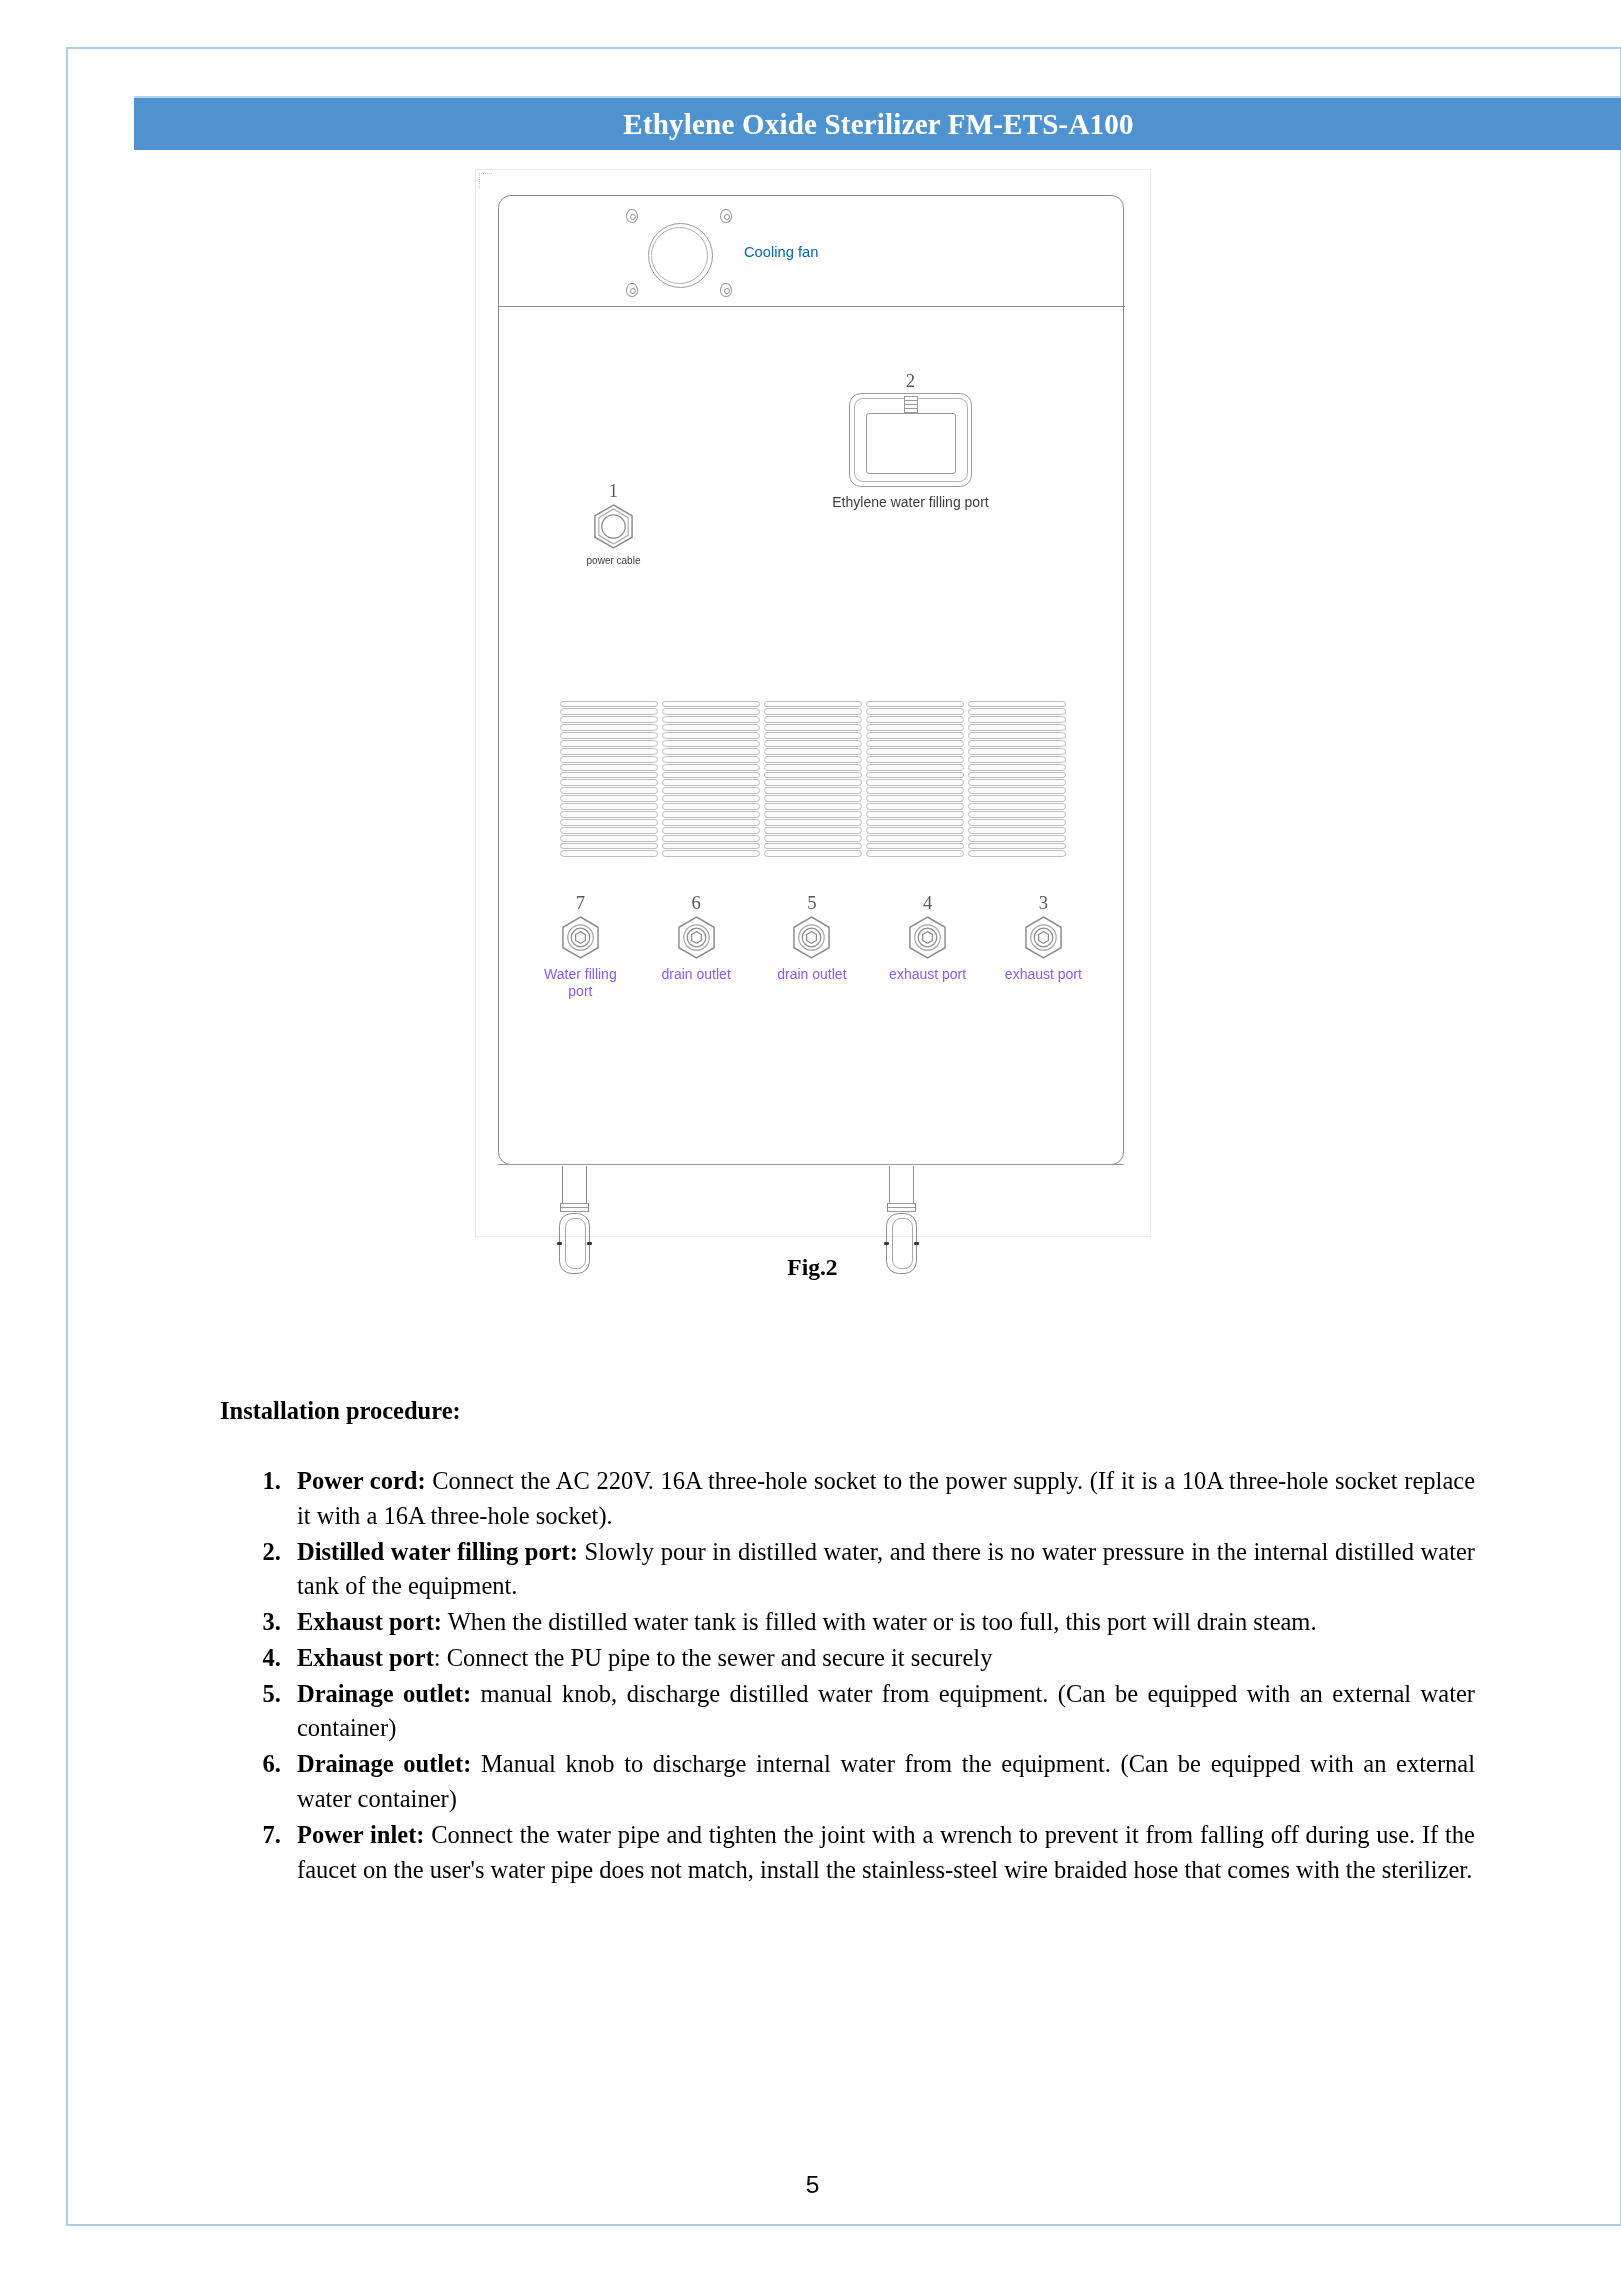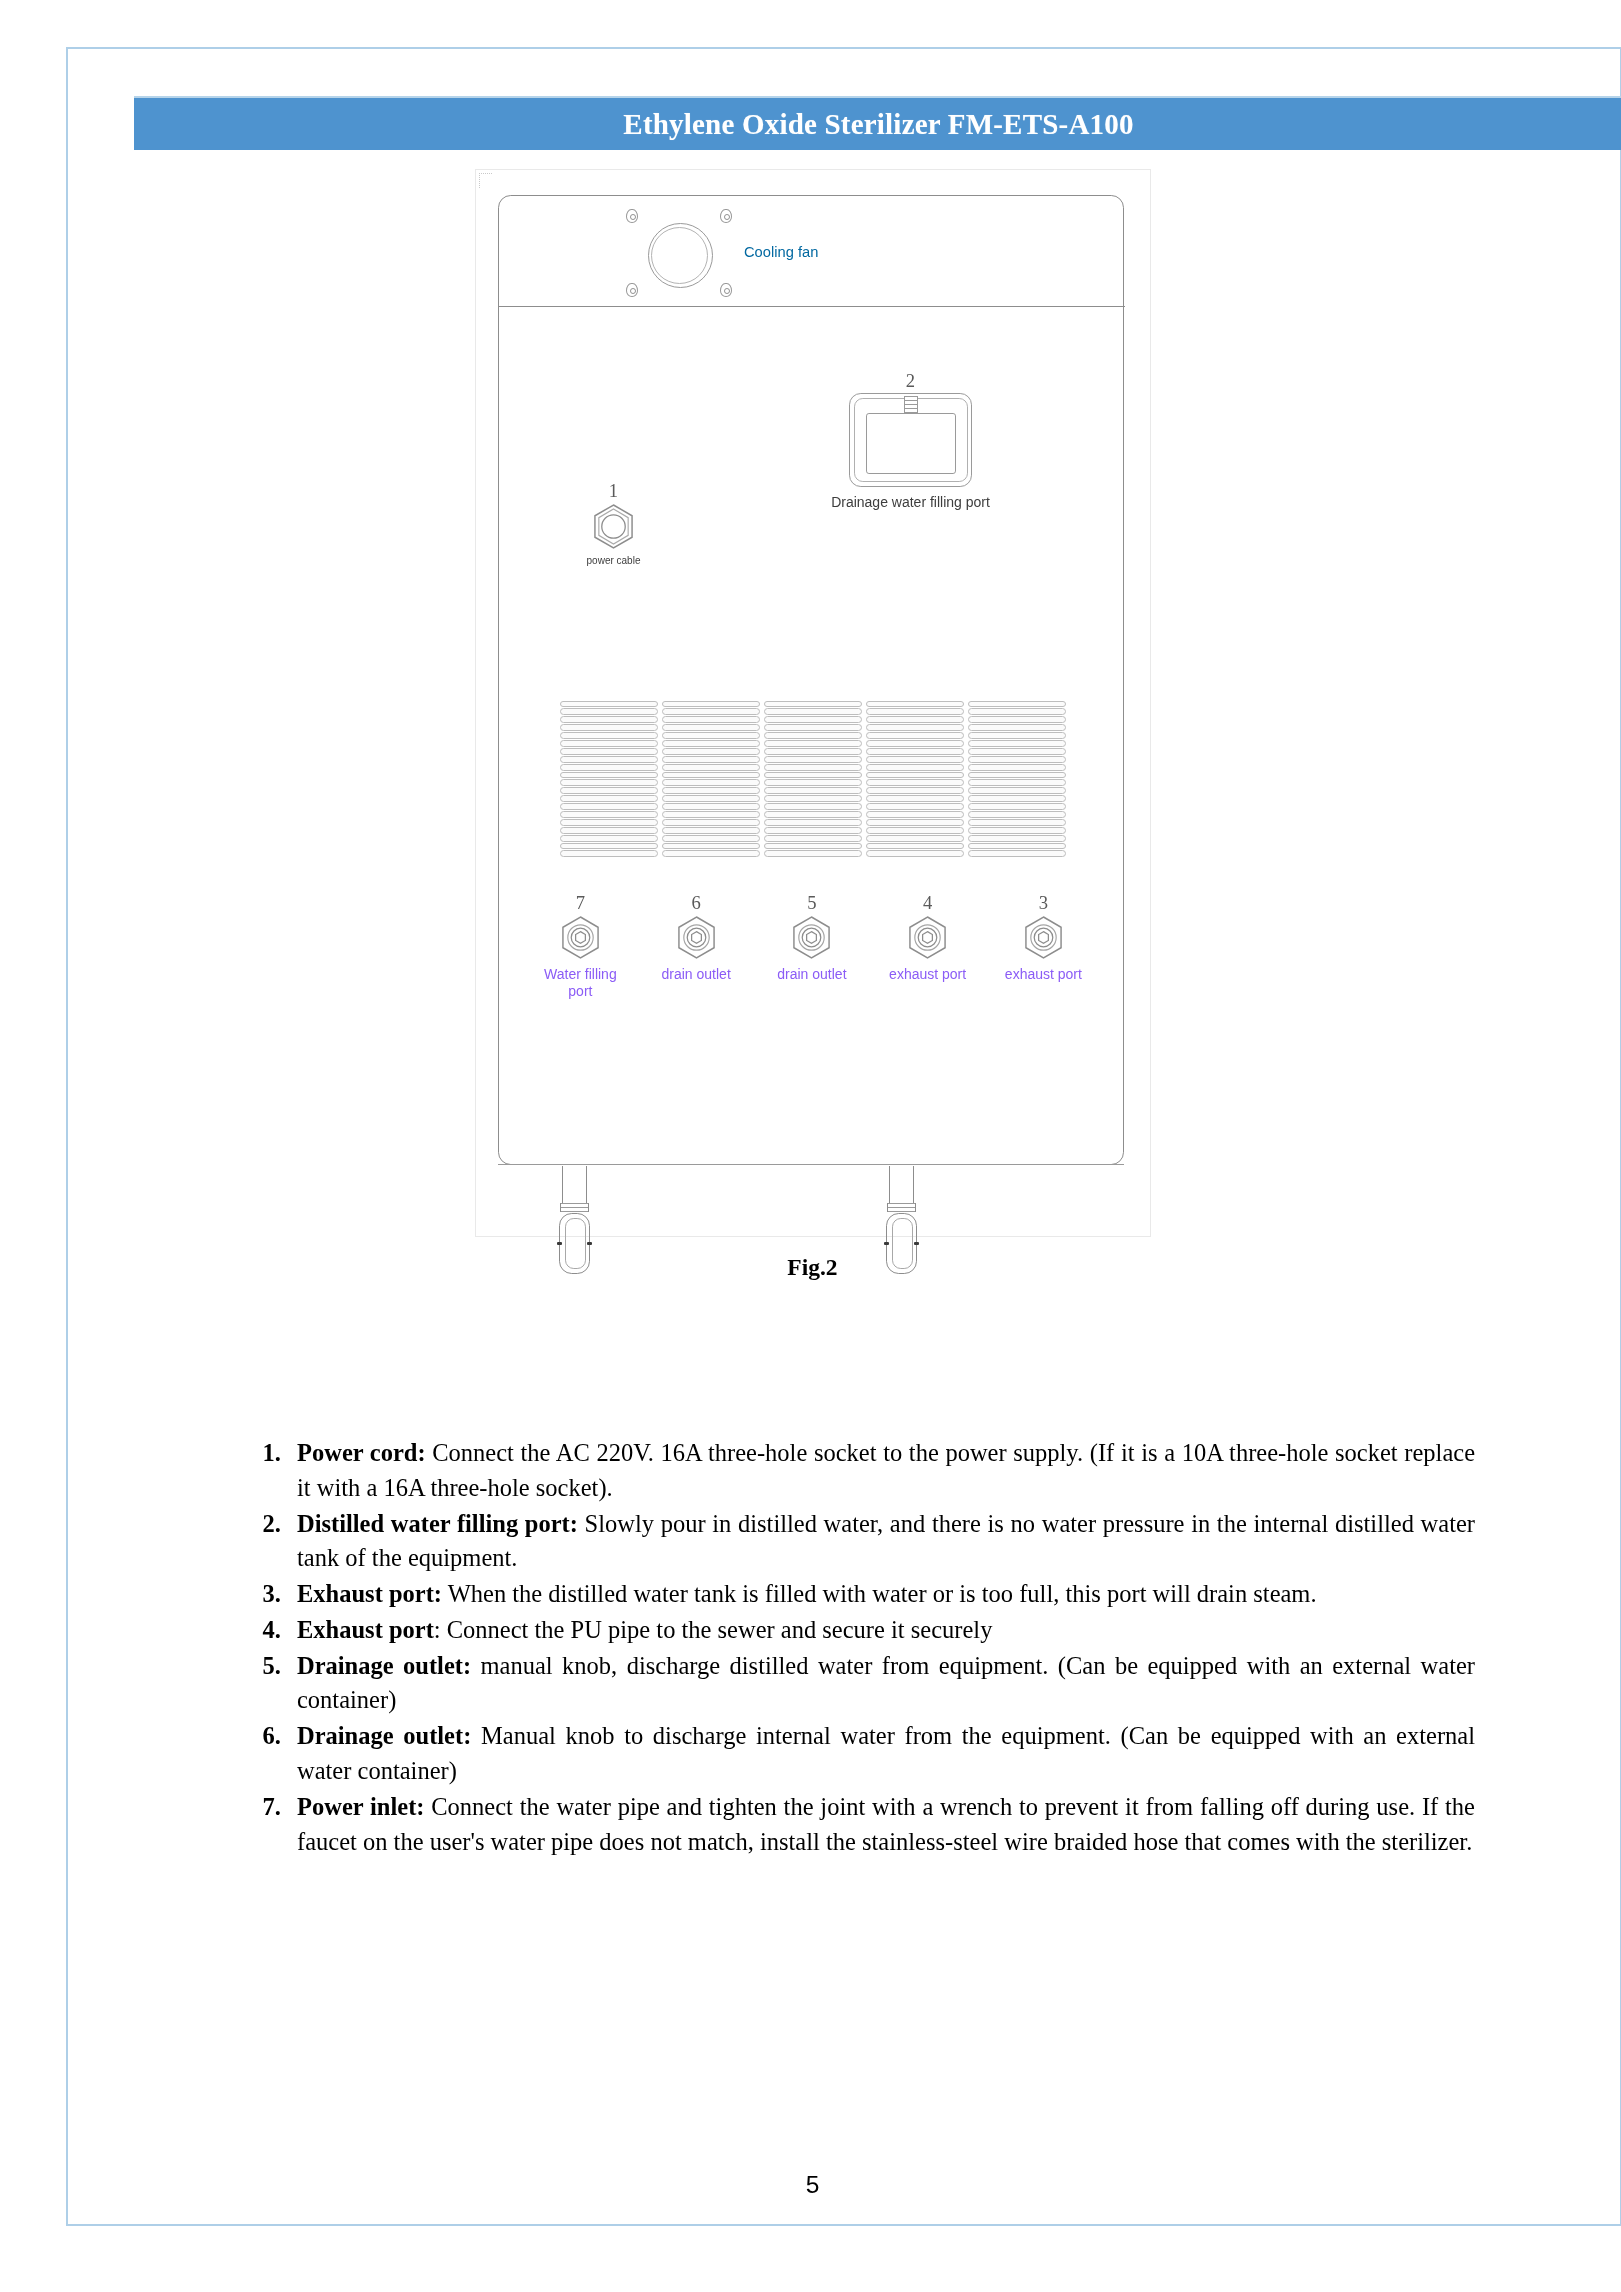--- a/index.html
+++ b/index.html
@@ -456,21 +456,21 @@
         </div>
 
         <div id="water-fill-group">
           <div class="callout-number">2</div>
           <div id="water-fill-shape">
             <div id="wf-outer"></div>
             <div id="wf-mid"></div>
             <div id="wf-connector"></div>
             <div id="wf-panel"></div>
           </div>
-          <div id="water-fill-label">Drainage water filling port</div>
+          <div id="water-fill-label">Ethylene water filling port</div>
         </div>
 
         <div id="power-cable-group">
           <div class="callout-number">1</div>
           <div class="hex-nut">
             <svg class="hex-outer" viewBox="0 0 44 48">
               <polygon points="22,2 41,13 41,35 22,46 3,35 3,13" fill="none" stroke="#8d8d8d" stroke-width="1.5"></polygon>
               <polygon points="22,6 37,15 37,33 22,42 7,33 7,15" fill="none" stroke="#ababab" stroke-width="1.2"></polygon>
               <circle cx="22" cy="24" r="12" fill="none" stroke="#8d8d8d" stroke-width="1.3"></circle>
             </svg>
@@ -694,20 +694,21 @@
         </div>
       </div>
 
       <div id="floor-line"></div>
     </div>
 
     <div id="figure-caption">Fig.2</div>
   </div>
 
   <div id="procedure-block">
+    <div id="procedure-heading">Installation procedure:</div>
     <ol id="procedure-list">
         <li><span class="item-marker">1.</span><span class="item-term">Power cord:</span><span> Connect the AC 220V. 16A three-hole socket to the power supply. (If it is a 10A three-hole socket replace it with a 16A three-hole socket).</span></li>
         <li><span class="item-marker">2.</span><span class="item-term">Distilled water filling port:</span><span> Slowly pour in distilled water, and there is no water pressure in the internal distilled water tank of the equipment.</span></li>
         <li><span class="item-marker">3.</span><span class="item-term">Exhaust port:</span><span> When the distilled water tank is filled with water or is too full, this port will drain steam.</span></li>
         <li><span class="item-marker">4.</span><span class="item-term">Exhaust port</span><span>: Connect the PU pipe to the sewer and secure it securely</span></li>
         <li><span class="item-marker">5.</span><span class="item-term">Drainage outlet:</span><span> manual knob, discharge distilled water from equipment. (Can be equipped with an external water container)</span></li>
         <li><span class="item-marker">6.</span><span class="item-term">Drainage outlet:</span><span> Manual knob to discharge internal water from the equipment. (Can be equipped with an external water container)</span></li>
         <li><span class="item-marker">7.</span><span class="item-term">Power inlet:</span><span> Connect the water pipe and tighten the joint with a wrench to prevent it from falling off during use. If the faucet on the user's water pipe does not match, install the stainless-steel wire braided hose that comes with the sterilizer.</span></li>
       </ol>
   </div>

